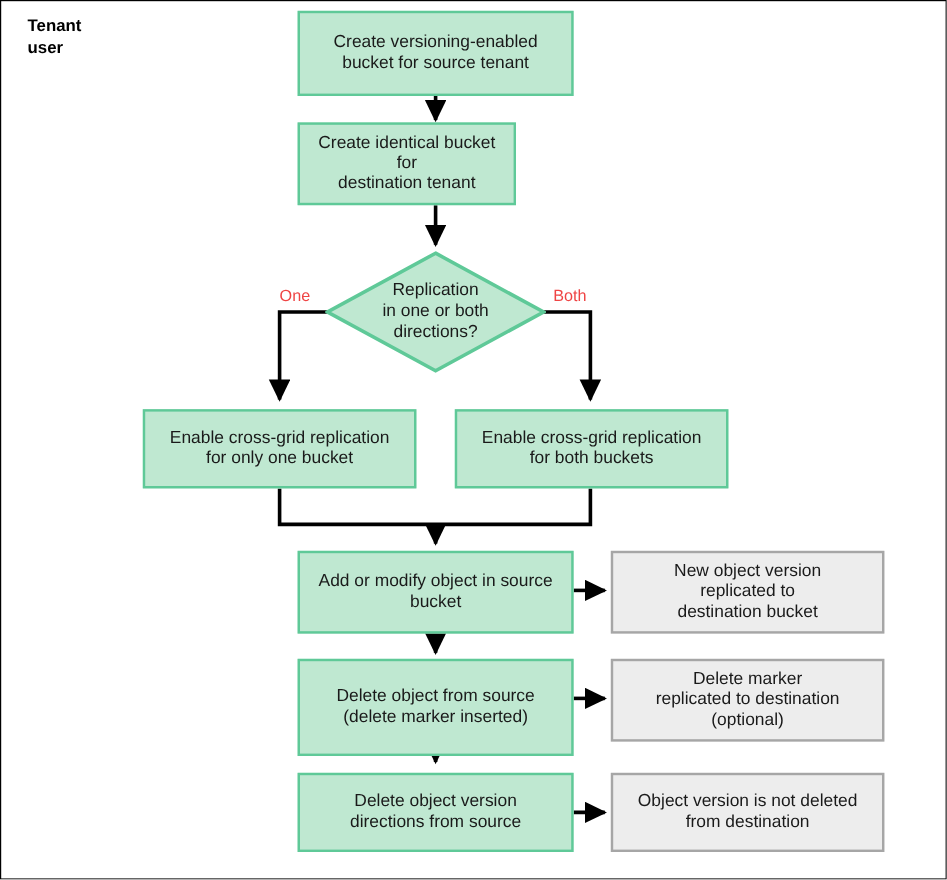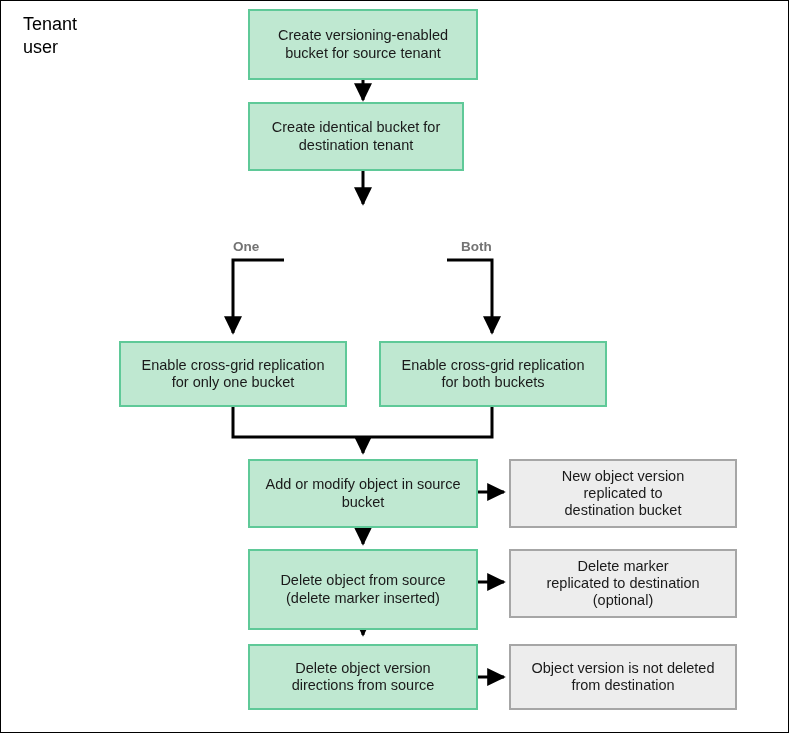--- a/index.html
+++ b/index.html
@@ -71,32 +71,32 @@
     font-size: 14.5px;
     color: #1a1a1a;
     line-height: 1.18;
     white-space: pre-line;
   }
   .corner-title {
     position: absolute;
     left: 22px;
     top: 12px;
     width: 180px;
-    font-size: 18px;
-    font-weight: normal;
+    font-size: 14px;
+    font-weight: bold;
     color: #000000;
     line-height: 1.25;
     text-align: left;
     white-space: pre-line;
   }
   .branch-label {
     position: absolute;
     font-size: 13.5px;
-    font-weight: bold;
-    color: #737373;
+    font-weight: normal;
+    color: #ef4444;
     white-space: nowrap;
   }
 </style>
 </head>
 <body>
 
 <div id="canvas">
 
   <div class="corner-title">Tenant
 user</div>
@@ -126,25 +126,33 @@
     <line x1="477" y1="491" x2="503" y2="491" stroke="#000000" stroke-width="3" marker-end="url(#arrowhead)"></line>
     <line x1="477" y1="581" x2="503" y2="581" stroke="#000000" stroke-width="3" marker-end="url(#arrowhead)"></line>
     <line x1="477" y1="676" x2="503" y2="676" stroke="#000000" stroke-width="3" marker-end="url(#arrowhead)"></line>
   </svg>
 
   <div class="node node-green" style="left:247px; top:8px; width:230px; height:71px;">
     <span class="node-text">Create versioning-enabled
 bucket for source tenant</span>
   </div>
 
-  <div class="node node-green" style="left:247px; top:101px; width:216px; height:69px;">
+  <div class="node node-green" style="left:247px; top:101px; width:182px; height:69px;">
     <span class="node-text">Create identical bucket for
 destination tenant</span>
   </div>
 
+  <div class="diamond-wrap" style="left:270px; top:208px; width:184px; height:102px;">
+    <svg class="diamond-shape" viewBox="0 0 184 102" preserveAspectRatio="none">
+      <polygon points="92,2 182,51 92,100 2,51" fill="#bfe8d1" stroke="#5fc998" stroke-width="3"></polygon>
+    </svg>
+    <span class="diamond-label">Replication
+in one or both
+directions?</span>
+  </div>
 
   <div class="branch-label" style="left:232px; top:238px;">One</div>
   <div class="branch-label" style="left:460px; top:238px;">Both</div>
 
   <div class="node node-green" style="left:118px; top:340px; width:228px; height:66px;">
     <span class="node-text">Enable cross-grid replication
 for only one bucket</span>
   </div>
 
   <div class="node node-green" style="left:378px; top:340px; width:228px; height:66px;">

